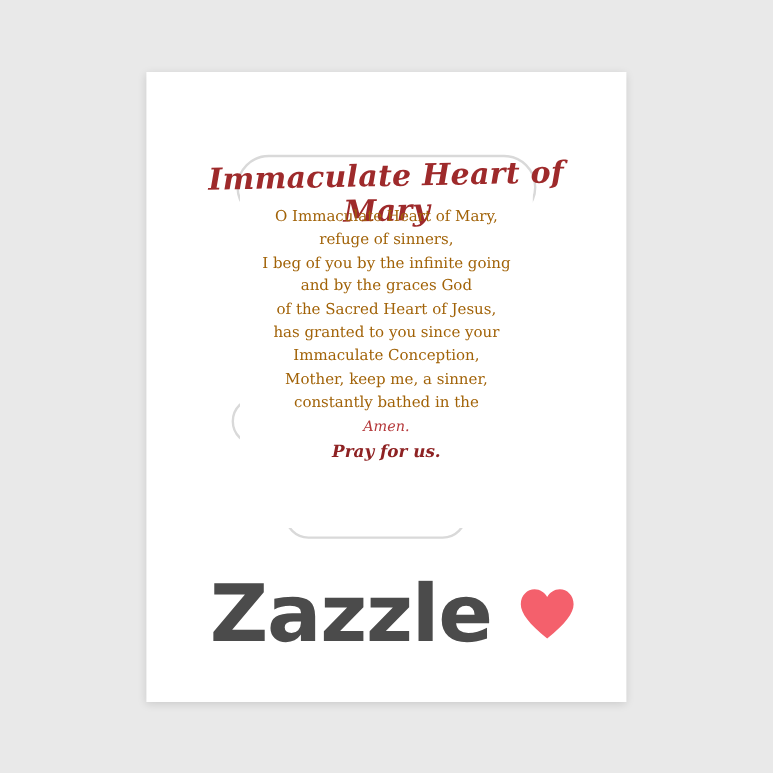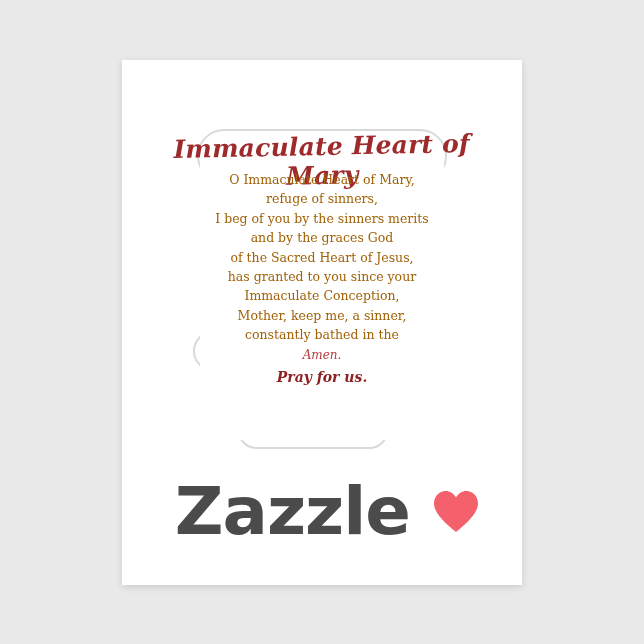--- a/index.html
+++ b/index.html
@@ -144,21 +144,21 @@
           <rect x="48" y="30" width="244" height="280"></rect>
           <rect x="62" y="22" width="192" height="296"></rect>
         </g>
       </svg>
 
       <div id="sticker-text">
         <div class="title">Immaculate Heart of Mary</div>
         <div class="prayer">
           <div class="ln">O Immaculate Heart of Mary,</div>
           <div class="ln">refuge of sinners,</div>
-          <div class="ln">I beg of you by the sinners merits</div>
+          <div class="ln">I beg of you by the infinite going</div>
           <div class="ln">and by the graces God</div>
           <div class="ln">of the Sacred Heart of Jesus,</div>
           <div class="ln">has granted to you since your</div>
           <div class="ln">Immaculate Conception,</div>
           <div class="ln">Mother, keep me, a sinner,</div>
           <div class="ln">constantly bathed in the</div>
           <div class="amen">Amen.</div>
           <div class="prayforus">Pray for us.</div>
         </div>
       </div>

